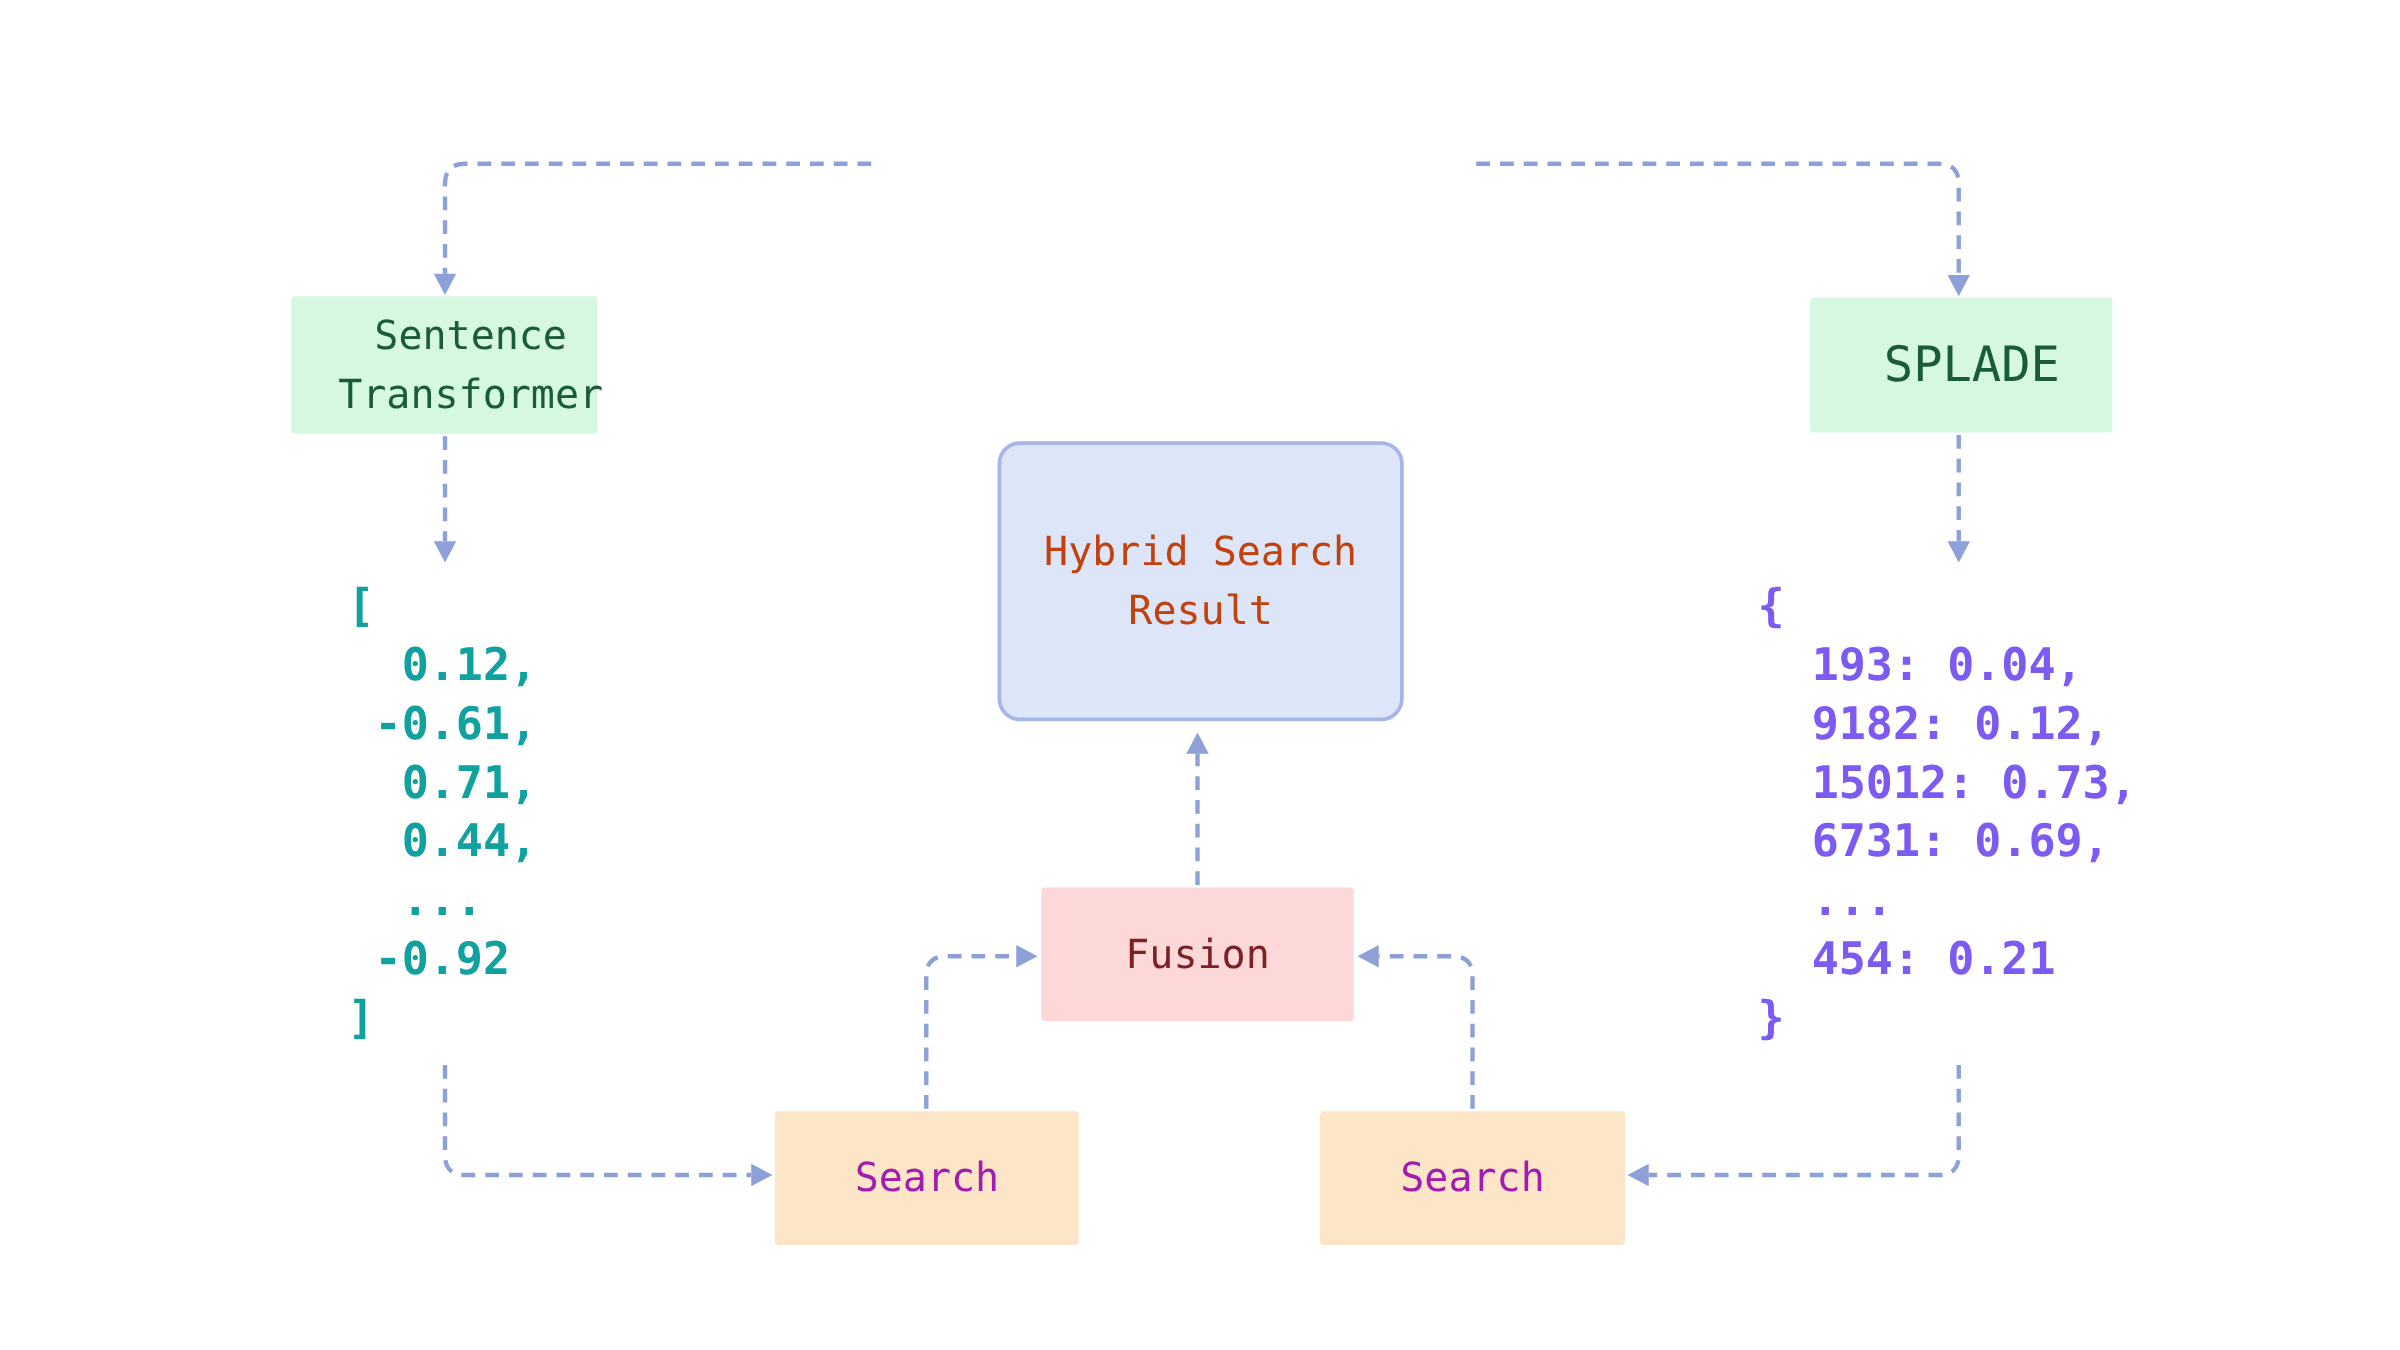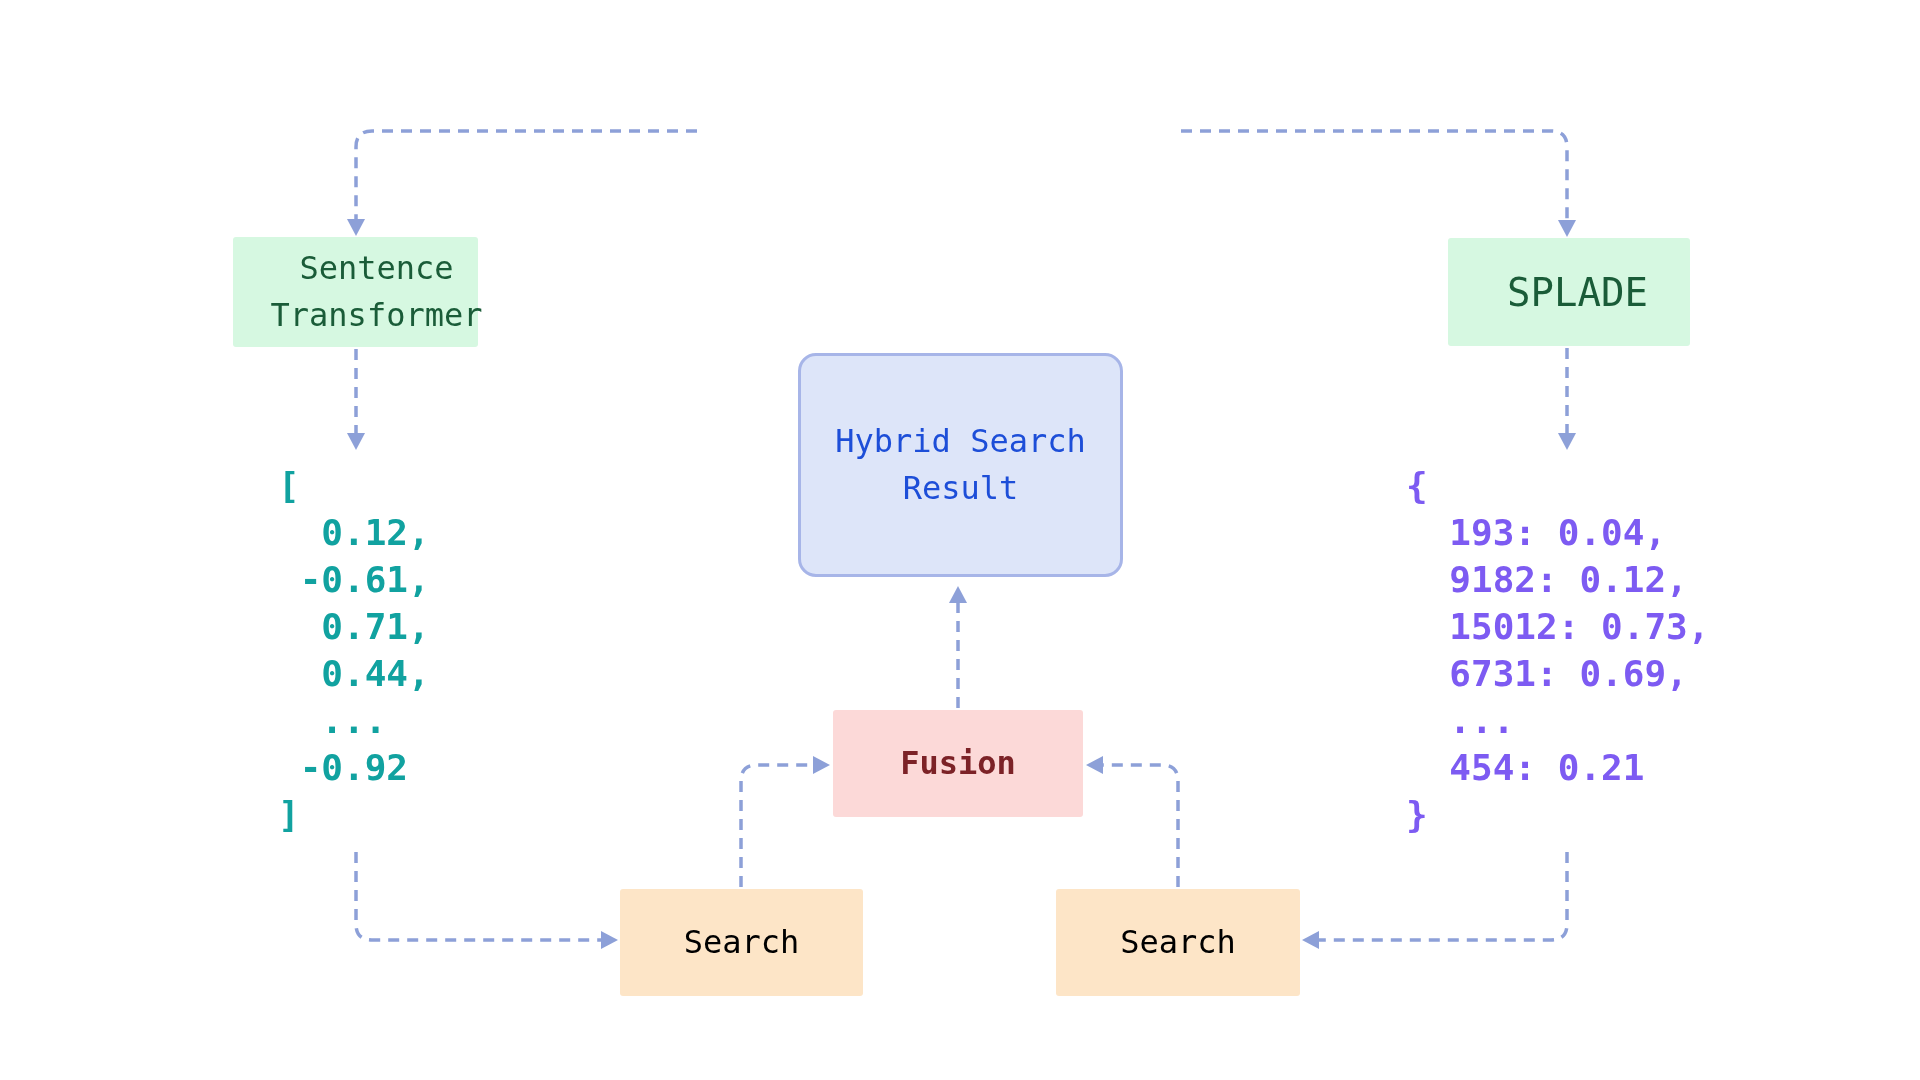--- a/index.html
+++ b/index.html
@@ -42,32 +42,32 @@
     justify-content: center;
     box-sizing: border-box;
     text-align: center;
     font-size: 32px;
     line-height: 47px;
     border-radius: 3px;
     white-space: pre-line;
   }
   .node-green  { background: #d6f8e1; color: #1a5c38; }
   .node-pink   { background: #fcd9d8; color: #7c2227; }
-  .node-peach  { background: #fde5c7; color: #000000; }
+  .node-peach  { background: #fde5c7; color: #a21caf; }
   .node-blue   {
     background: #dde5f9;
-    color: #1d4ed8;
+    color: #c2410c;
     border: 3px solid #a7b5e8;
     border-radius: 18px;
   }
 
   #node-sentence-transformer { left: 233px;  top: 237px; width: 245px; height: 110px; padding-left: 42px; }
   #node-splade               { left: 1448px; top: 238px; width: 242px; height: 108px; font-size: 39px; padding-left: 17px; }
   #node-hybrid-result        { left: 798px;  top: 353px; width: 325px; height: 224px; }
-  #node-fusion               { left: 833px;  top: 710px; width: 250px; height: 107px; font-weight: bold; }
+  #node-fusion               { left: 833px;  top: 710px; width: 250px; height: 107px; }
   #node-search-dense         { left: 620px;  top: 889px; width: 243px; height: 107px; }
   #node-search-sparse        { left: 1056px; top: 889px; width: 244px; height: 107px; }
 
   .code {
     position: absolute;
     white-space: pre;
     font-size: 36px;
     font-weight: bold;
     line-height: 47px;
   }

